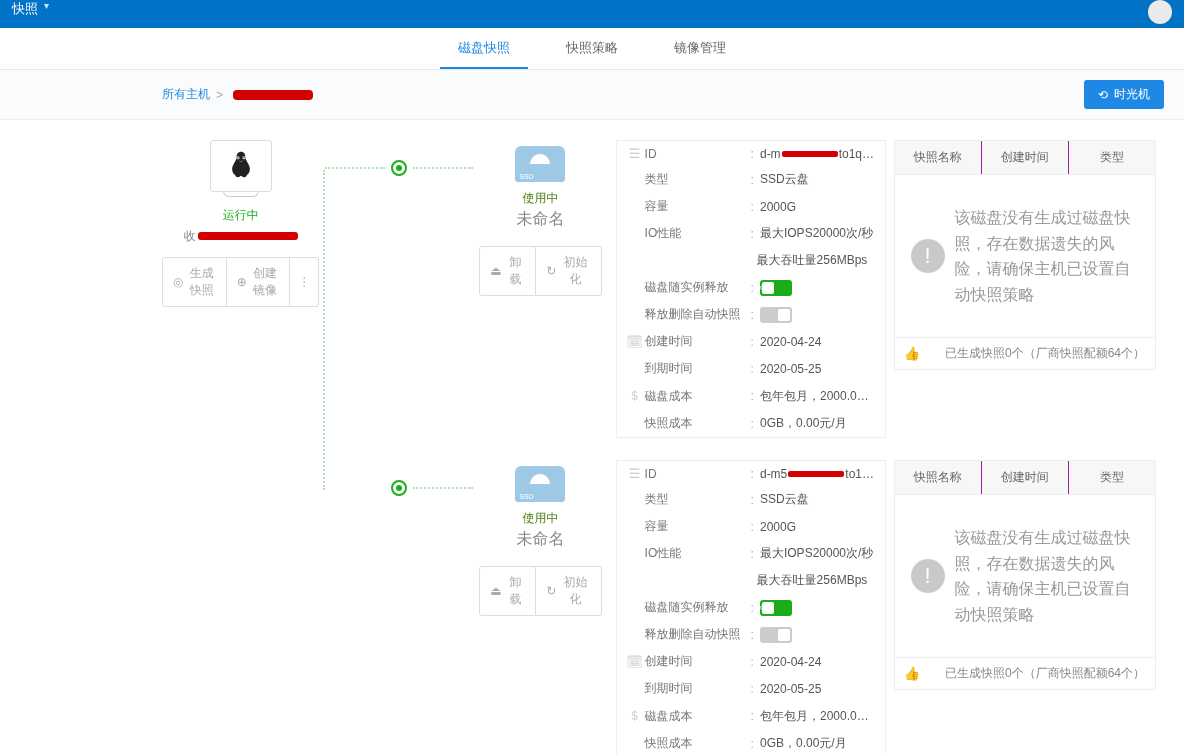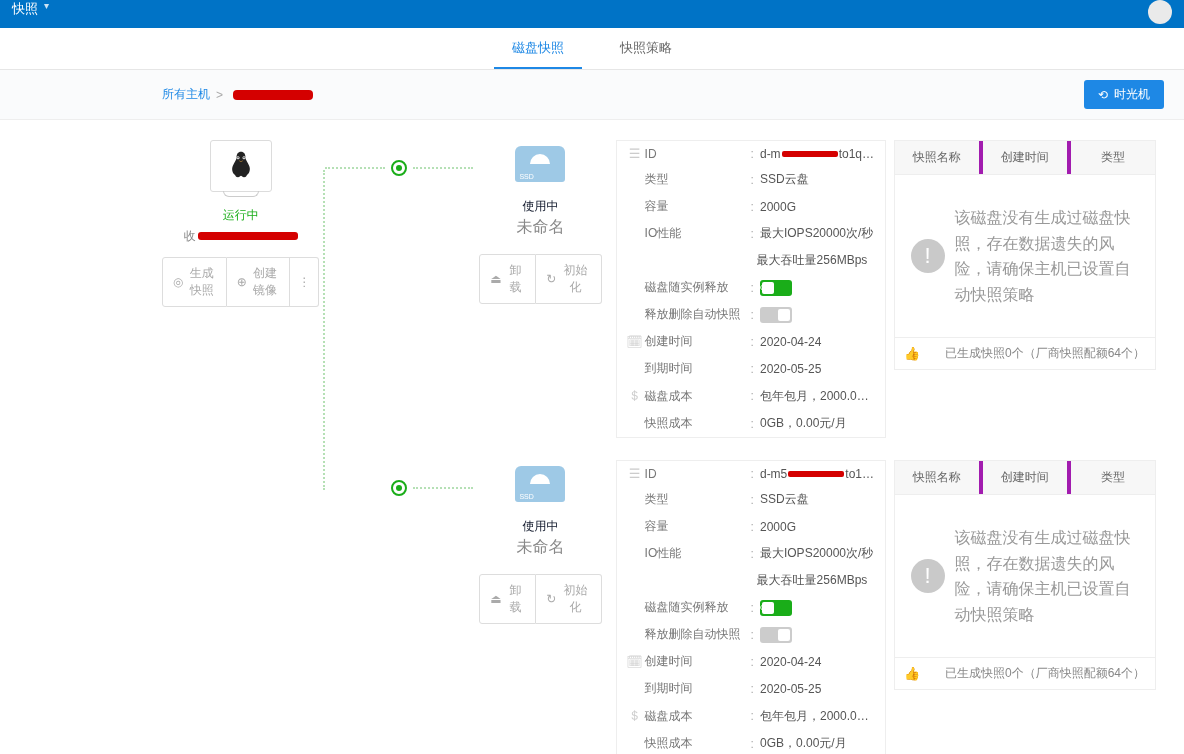--- a/index.html
+++ b/index.html
@@ -31,37 +31,37 @@
 .ha-btn+.ha-btn{border-left:none}
 .ha-btn.more{border-radius:0 3px 3px 0;padding:7px 8px}
 .node{width:16px;height:16px;border:2px solid #1aad19;border-radius:50%;display:flex;align-items:center;justify-content:center;background:#fff}
 .node::after{content:"";width:6px;height:6px;background:#1aad19;border-radius:50%}
 .node-wrap{display:flex;align-items:center;margin-top:20px}
 .dots{flex:0 0 60px;border-top:2px dotted #b5e0b5;height:0;margin:0 6px}
 .disk-col{width:140px;text-align:center}
 .disk-ico{width:50px;height:36px;margin:6px auto 2px;background:#9ec9e6;border-radius:6px 6px 3px 3px;position:relative}
 .disk-ico::before{content:"";position:absolute;top:8px;left:50%;transform:translateX(-50%);width:20px;height:10px;background:#fff;border-radius:10px 10px 0 0}
 .disk-ico::after{content:"SSD";position:absolute;bottom:2px;left:4px;font-size:7px;color:#fff}
-.disk-status{color:#0f172a;margin:16px 0 2px}
+.disk-status{color:#4d7c0f;margin:8px 0 2px}
 .disk-name{color:#888;font-size:16px}
 .disk-actions{display:flex;justify-content:center;margin-top:16px}
 .info-card{border:1px solid #eee;width:270px;margin-left:14px}
 .info-row{display:flex;align-items:center;padding:5px 10px 5px 8px;font-size:12px}
 .info-ico{width:20px;color:#ccc;text-align:center;font-size:13px}
 .info-lbl{width:106px;color:#777}
 .info-sep{color:#aaa;margin-right:6px}
 .info-val{color:#555;flex:1;white-space:nowrap;overflow:hidden;text-overflow:ellipsis}
 .redact3{display:inline-block;width:56px;height:6px;background:#d40000;vertical-align:middle;border-radius:2px;margin:0 1px}
 .toggle{display:inline-block;width:32px;height:16px;border-radius:3px;background:#ccc;position:relative;font-size:8px;color:#fff;line-height:16px}
 .toggle.on{background:#1aad19;text-align:left;padding-right:3px}
 .toggle.on::before{content:"";position:absolute;left:2px;top:2px;width:12px;height:12px;background:#fff;border-radius:2px}
 .toggle.off::before{content:"";position:absolute;right:2px;top:2px;width:12px;height:12px;background:#fff;border-radius:2px}
 .snap-card{border:1px solid #eee;width:300px;margin-left:8px;display:flex;flex-direction:column}
 .snap-head{display:flex;background:#f7f7f7;border-bottom:1px solid #eee}
-.snap-head>div{flex:1;text-align:center;padding:8px 4px;color:#666;border-right:4px solid #a21caf}
+.snap-head>div{flex:1;text-align:center;padding:8px 4px;color:#666;border-right:1px solid #a21caf}
 .snap-head>div:last-child{border-right:none}
 .snap-body{flex:1;display:flex;align-items:center;justify-content:center;padding:30px 16px;color:#999;gap:10px}
 .warn-ico{width:34px;height:34px;border-radius:50%;background:#c9c9c9;color:#fff;font-size:22px;display:flex;align-items:center;justify-content:center;flex:none}
 .snap-msg{font-size:16px;line-height:1.6}
 .snap-foot{border-top:1px solid #eee;padding:7px 10px;display:flex;align-items:center;color:#888}
 .thumb{color:#5aa7de;margin-right:8px;font-size:13px}
 .vline{position:absolute;border-left:2px dotted #b5e0b5;left:323px;top:50px;height:320px}
 svg.lin{width:36px;height:36px;fill:#222}
 </style>
 </head>
@@ -69,20 +69,21 @@
 
 <div class="topbar">
   <span class="topbar-title">快照</span>
   <span class="chev">▾</span>
   <div class="avatar"></div>
 </div>
 
 <div class="tabs">
   <div class="tab active">磁盘快照</div>
   <div class="tab">快照策略</div>
+  <div class="tab">镜像管理</div>
 </div>
 
 <div class="subhead">
   <span class="crumb">所有主机</span>
   <span class="crumb-sep">&gt;</span>
   <span class="redact1"></span>
   <button class="tm-btn">
     <span>⟲</span>
     <span>时光机</span>
   </button>

